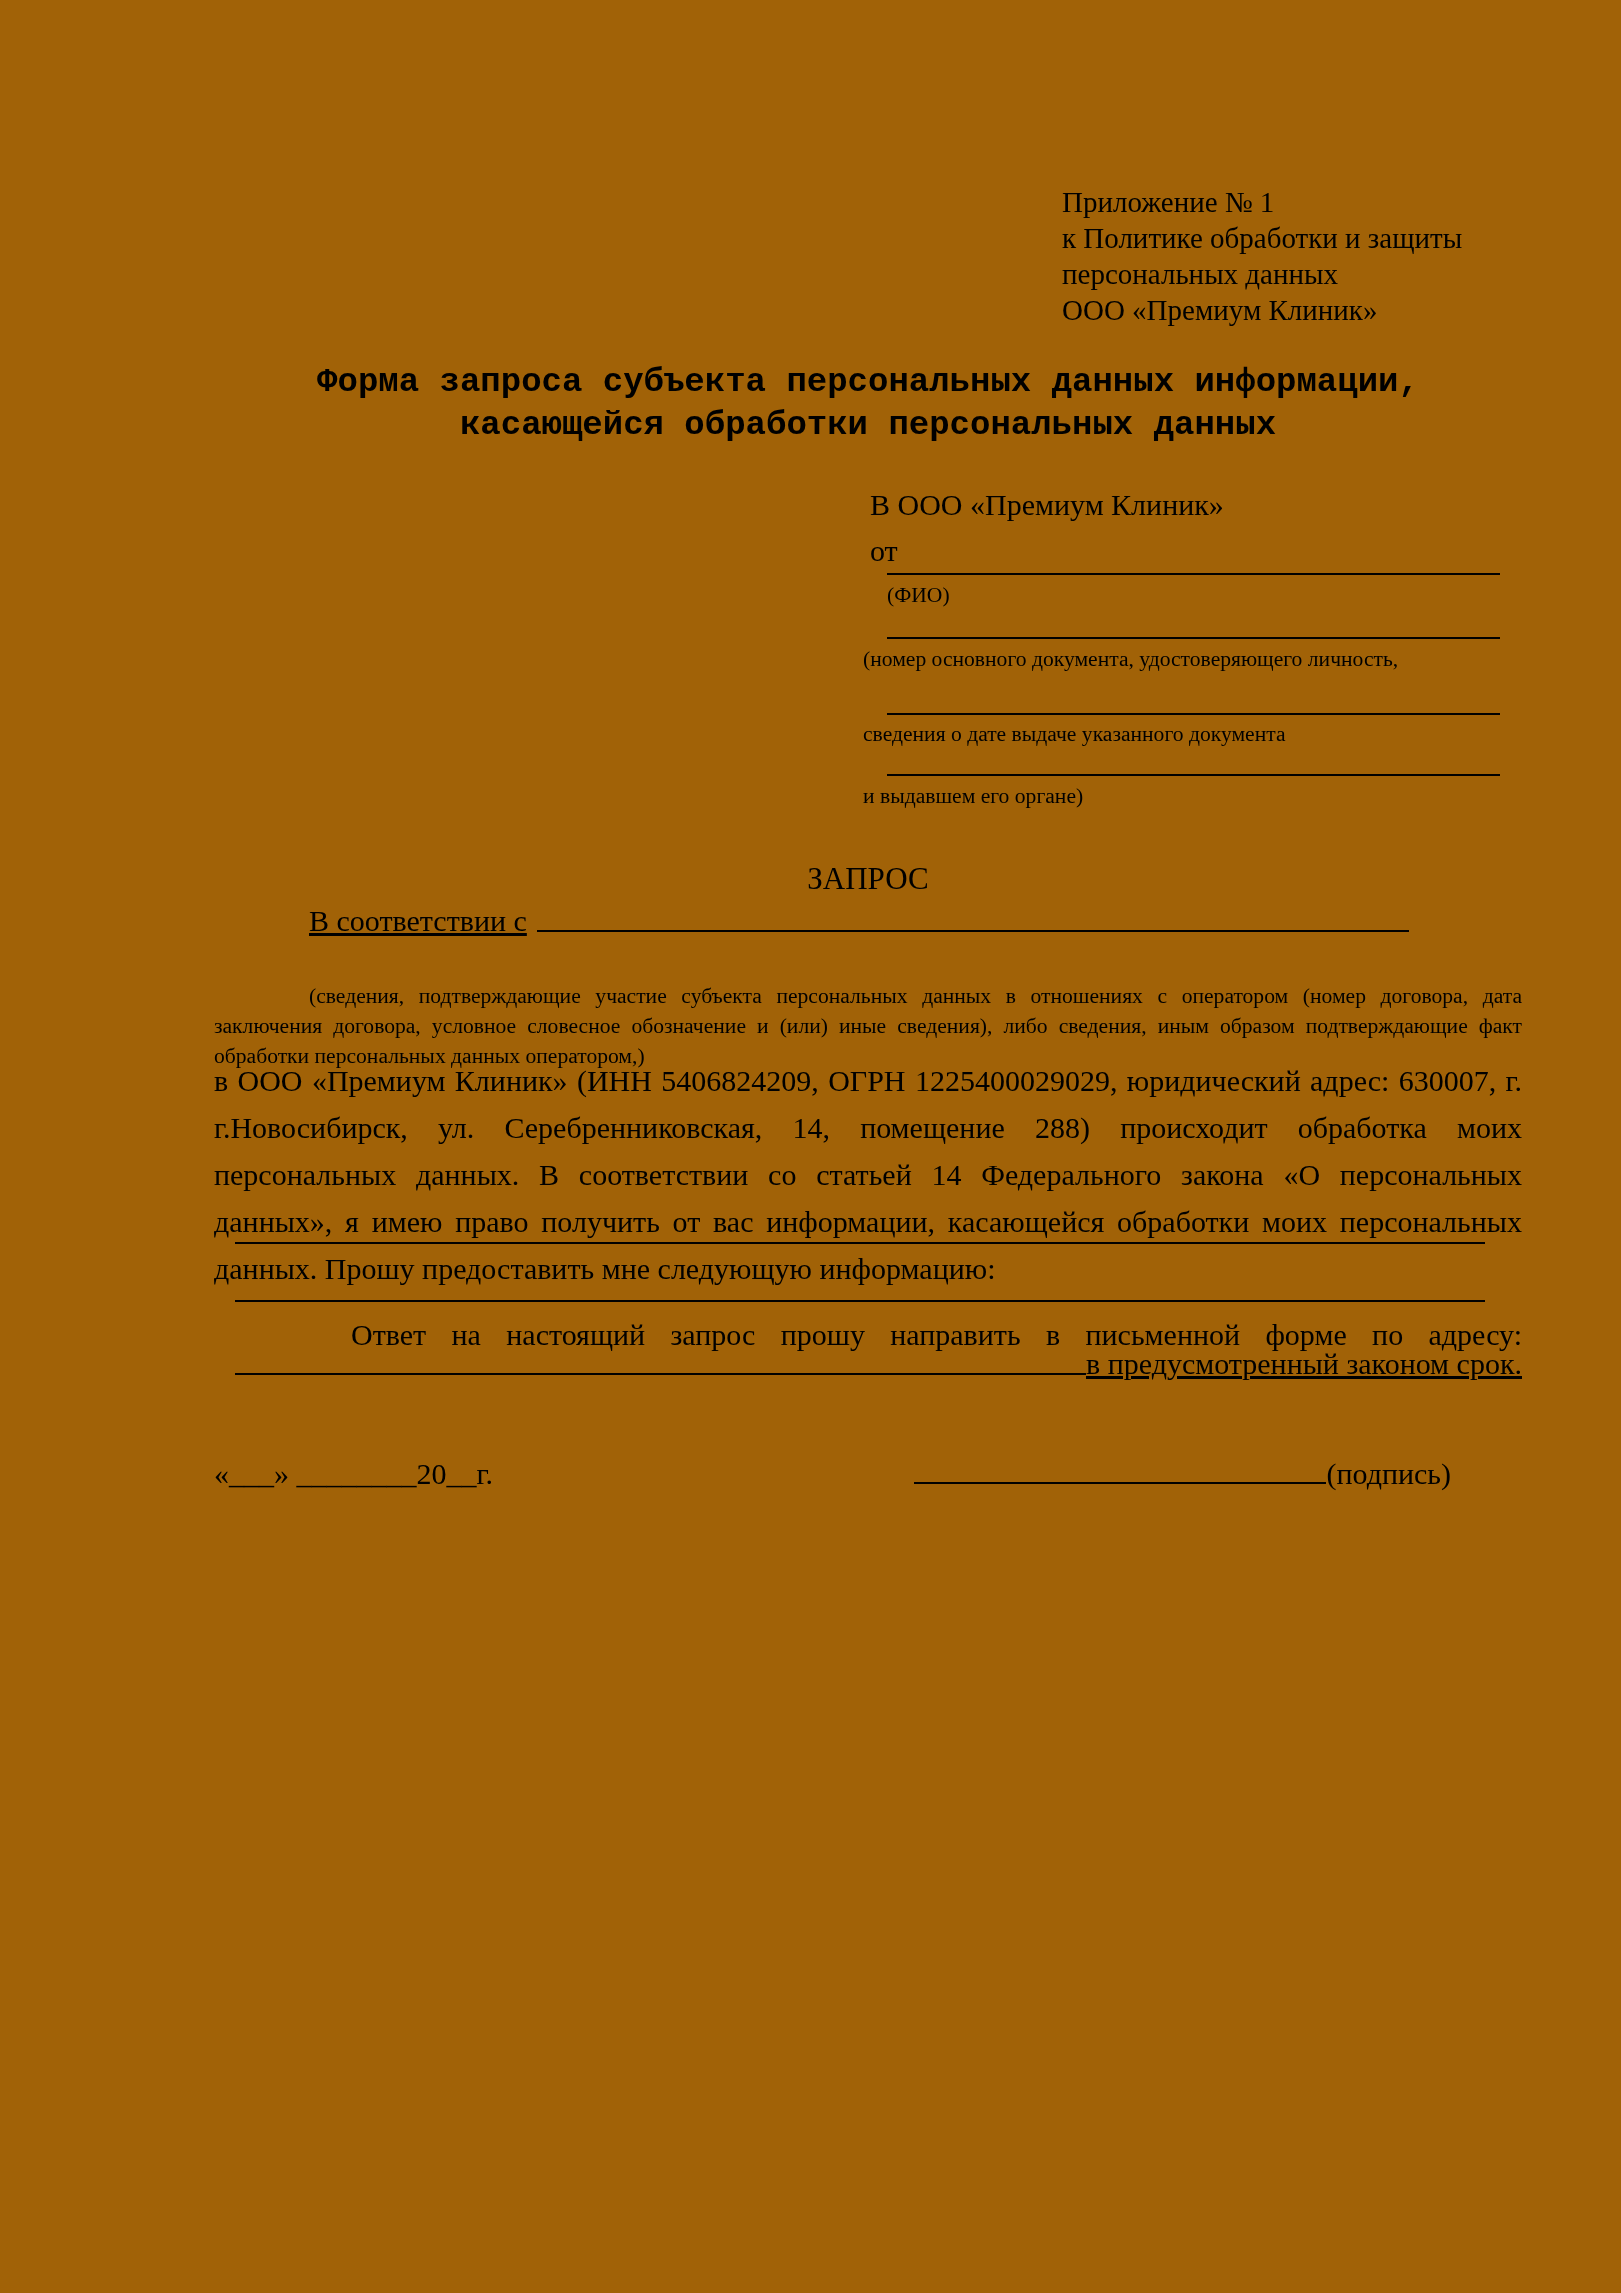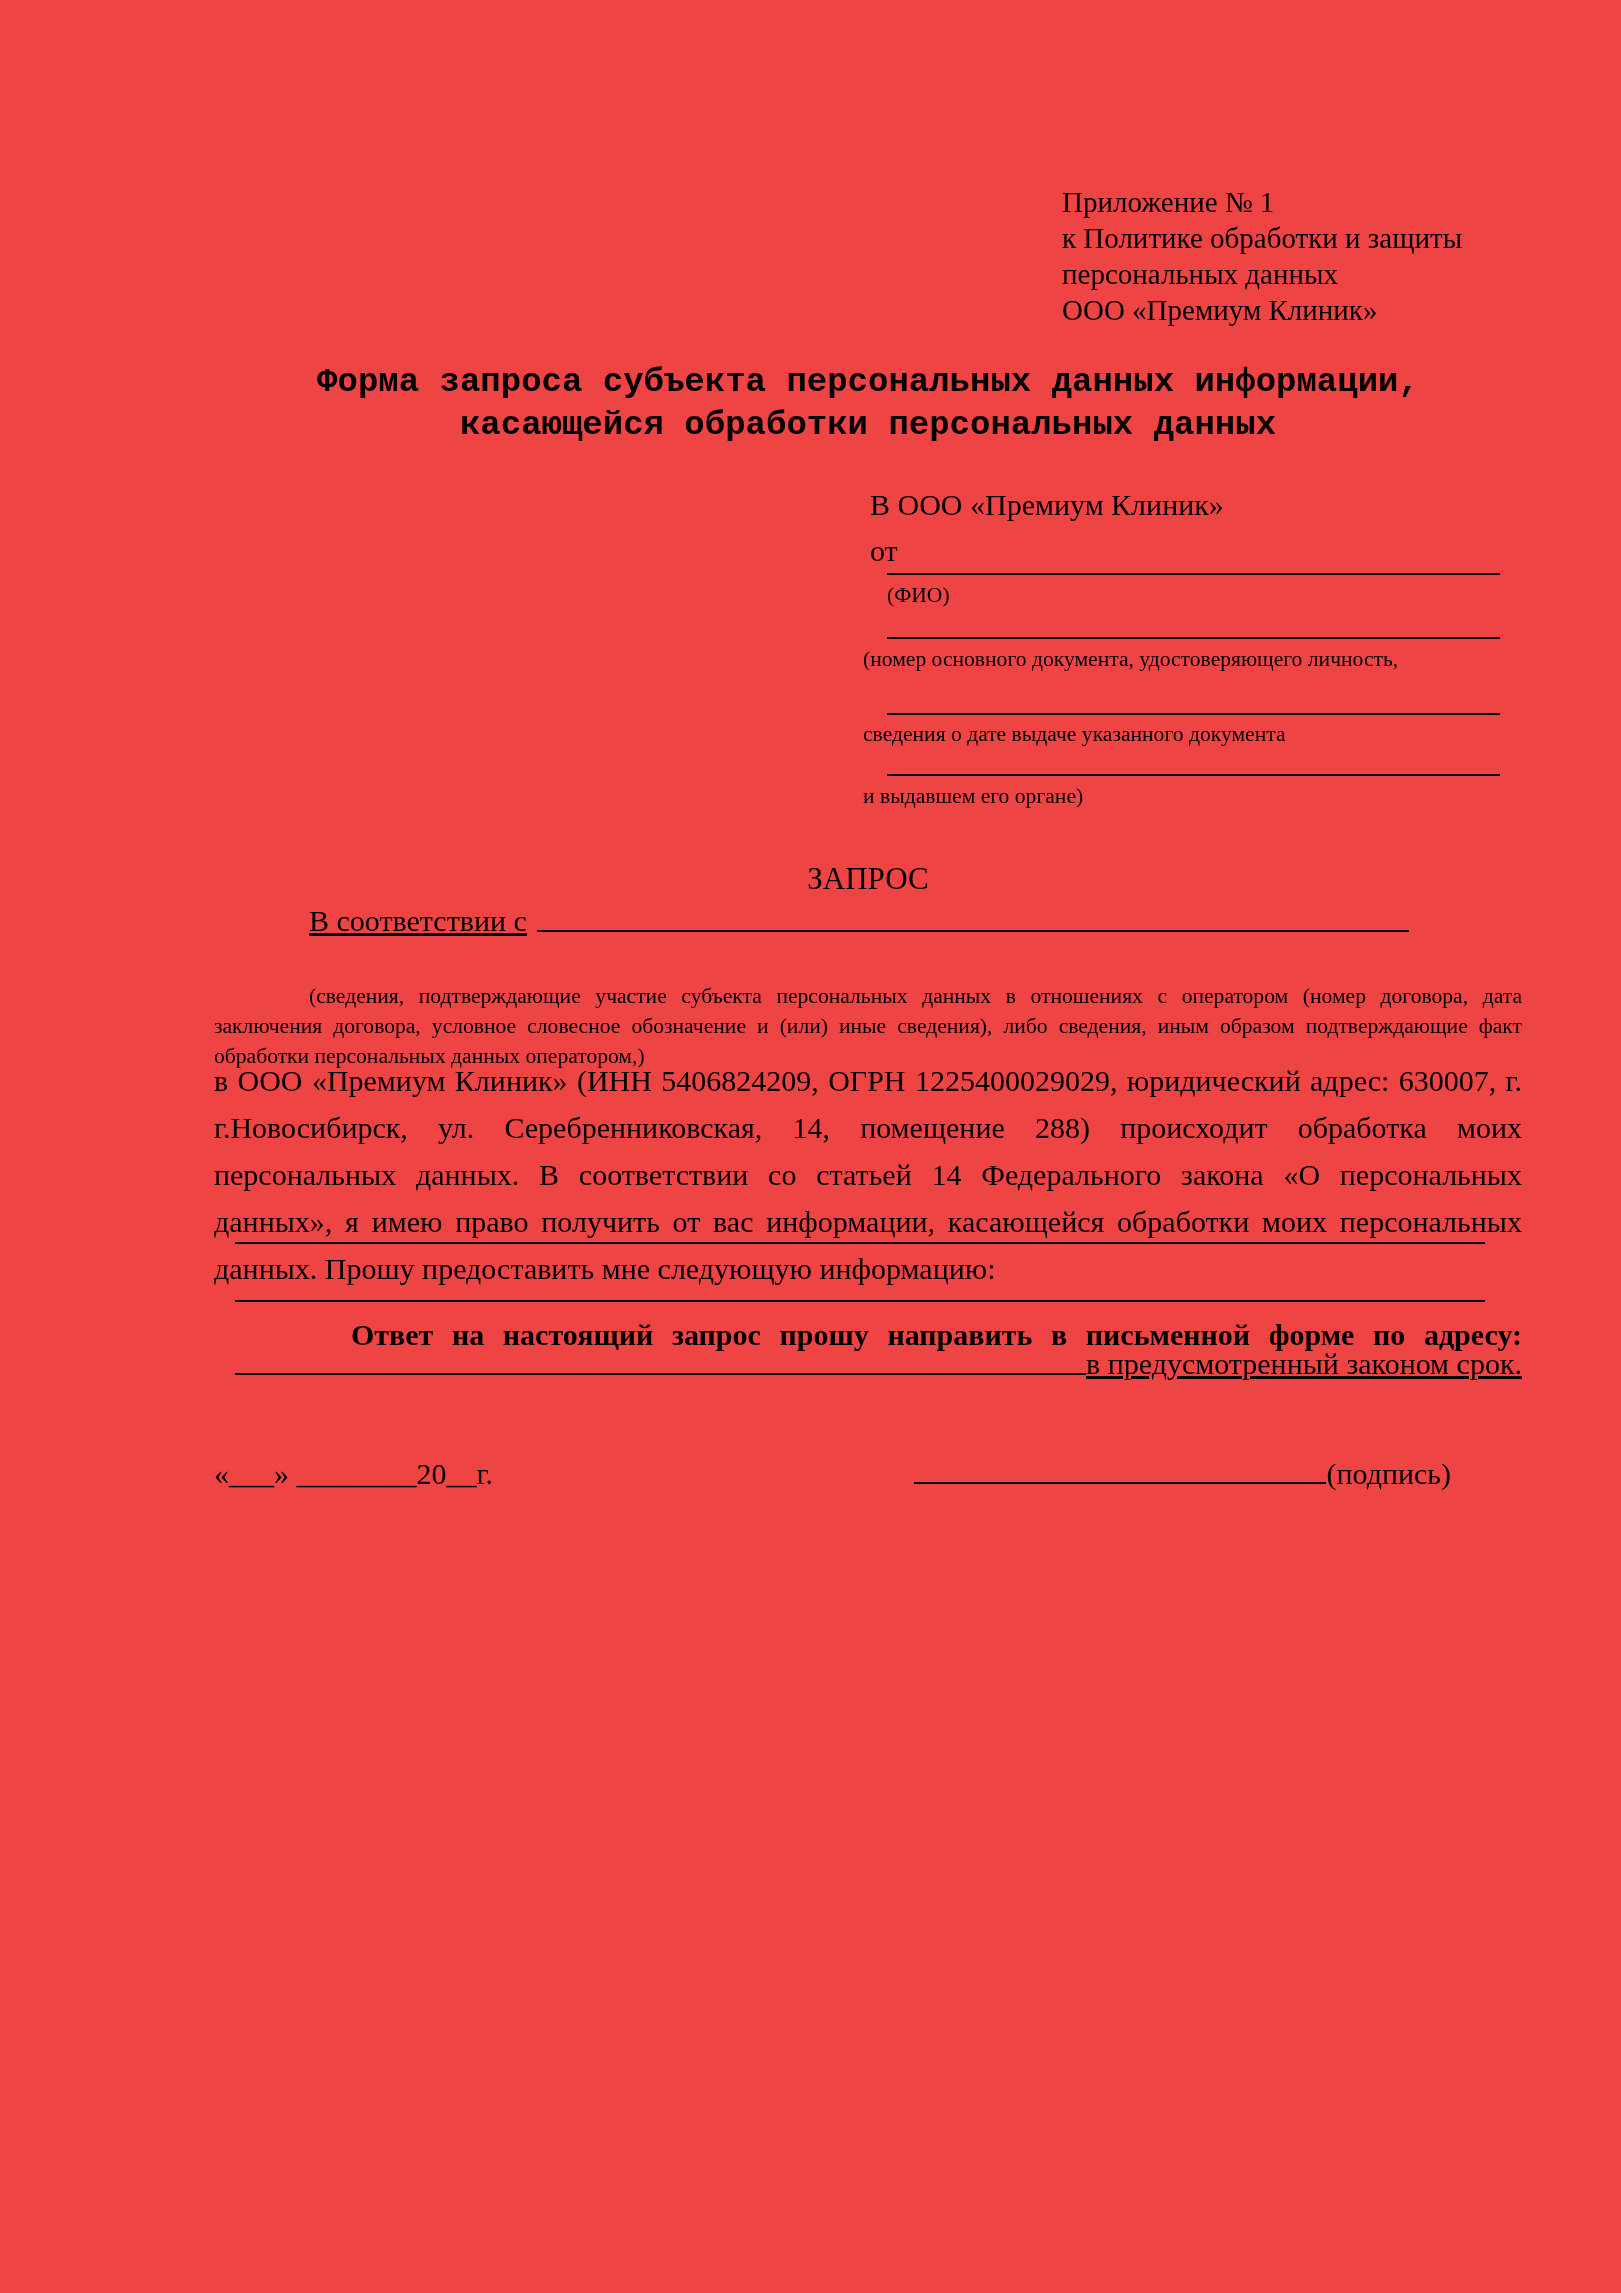--- a/index.html
+++ b/index.html
@@ -1,20 +1,20 @@
 <!DOCTYPE html>
 <html lang="ru"><head>
 <meta charset="utf-8">
 <style>
   html, body { margin: 0; padding: 0; background: #ffffff; }
   .page {
     position: relative;
     width: 1621px;
     height: 2294px;
-    background: #ef4444;
+    background: #a16207;
     color: #000000;
     font-family: "Liberation Serif", "DejaVu Serif", serif;
     overflow: hidden;
   }
   .abs { position: absolute; }
   .rule { height: 0; border-bottom: 2.9px solid #000; }
   .caption { font-size: 21.6px; text-align: left; line-height: 25.5px; }
   .body-text { font-size: 30px; line-height: 47px; }
   .appendix { font-size: 29px; line-height: 36px; }
   .title { font-size: 34px; font-weight: bold; line-height: 43px; text-align: center; font-family: Liberation Mono, monospace; }
@@ -65,21 +65,21 @@
     <span class="fill"></span>
   </div>
 
   <div class="abs jp" style="left:214px; top:939px; width:1308px; font-size:21.6px; line-height:30px; text-indent:95px;">(сведения, подтверждающие участие субъекта персональных данных в отношениях с оператором (номер договора, дата заключения договора, условное словесное обозначение и (или) иные сведения), либо сведения, иным образом подтверждающие факт обработки персональных данных оператором,)</div>
 
   <div class="abs body-text jp" style="left:214px; top:1015px; width:1308px;">в ООО «Премиум Клиник» (ИНН 5406824209, ОГРН 1225400029029, юридический адрес: 630007, г. г.Новосибирск, ул. Серебренниковская, 14, помещение 288) происходит обработка моих персональных данных. В соответствии со статьей 14 Федерального закона «О персональных данных», я имею право получить от вас информации, касающейся обработки моих персональных данных. Прошу предоставить мне следующую информацию:</div>
 
   <div class="abs rule" style="left:235px; top:1242px; width:1250px;"></div>
   <div class="abs rule" style="left:235px; top:1300px; width:1250px;"></div>
 
-  <div class="abs body-text justify-line" style="left:214px; top:1311px; width:1308px; text-indent:137px;font-weight:bold;">Ответ на настоящий запрос прошу направить в письменной форме по адресу:</div>
+  <div class="abs body-text justify-line" style="left:214px; top:1311px; width:1308px; text-indent:137px;">Ответ на настоящий запрос прошу направить в письменной форме по адресу:</div>
 
   <div class="abs fillrow" style="left:235px; top:1343px; width:1287px; height:37px;text-decoration:underline;">
     <span class="fill"></span>
     <span class="body-text" style="line-height:33px; white-space:nowrap;">в предусмотренный законом срок.</span>
   </div>
 
   <div class="abs sig-row" style="left:214px; top:1457px; width:1237px;">
     <span>«___» ________20__г.</span>
     <span>
       <span class="sigline"></span><span>(подпись)</span>

